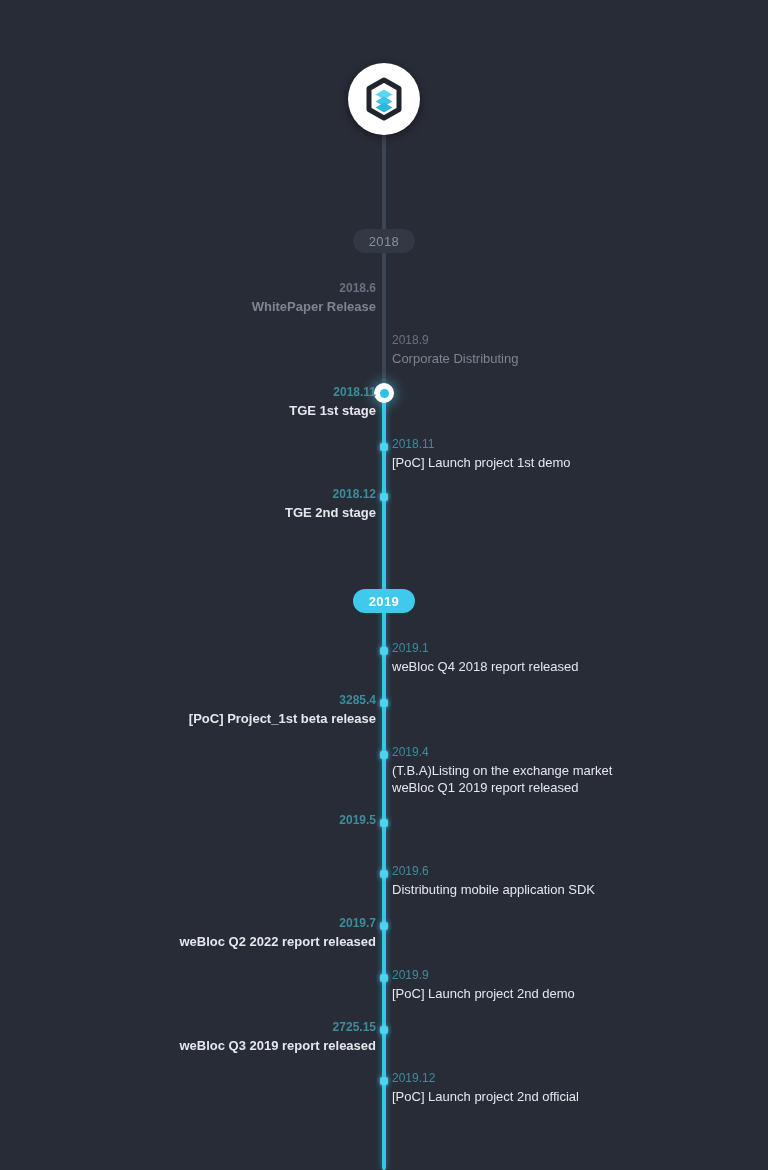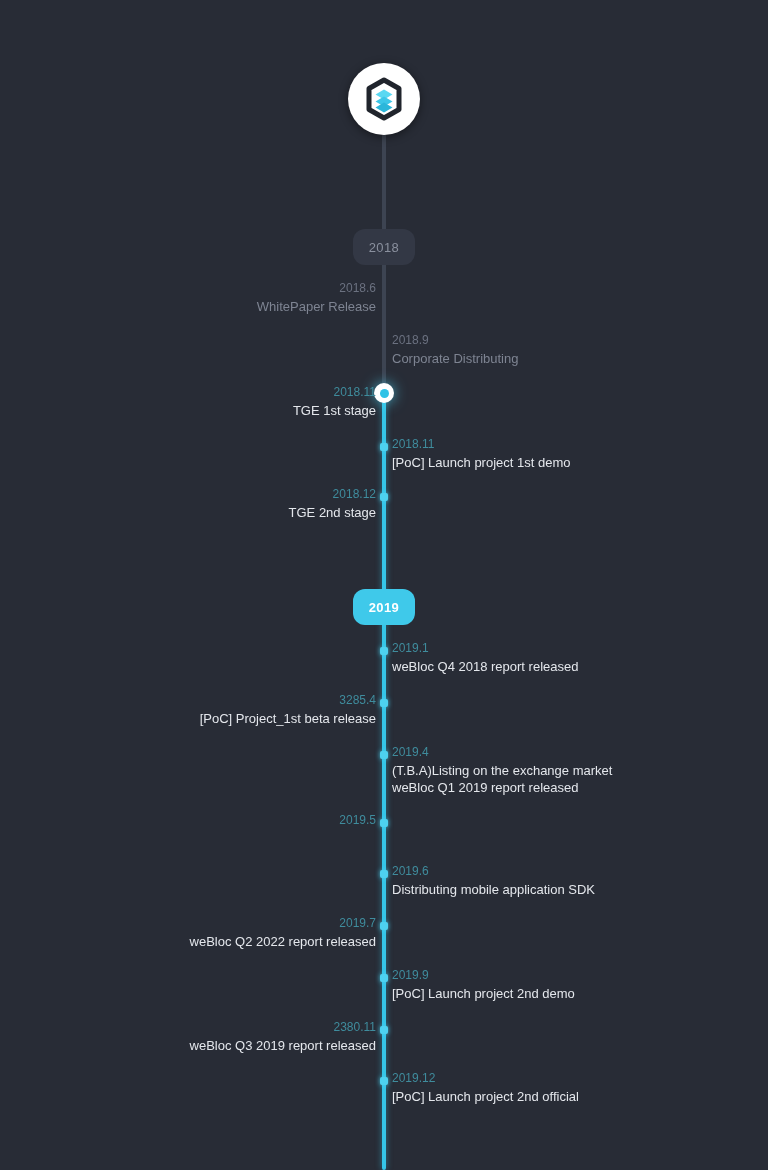--- a/index.html
+++ b/index.html
@@ -37,21 +37,21 @@
     width:72px; height:72px;
     border-radius:50%;
     background:#ffffff;
     display:flex; align-items:center; justify-content:center;
     box-shadow:0 2px 10px rgba(0,0,0,0.45);
   }
 
   
   .year-badge {
     position:absolute;
-    height:36px;
+    height:24px;
     border-radius:12px;
     display:flex; align-items:center; justify-content:center;
     font-size:13px; letter-spacing:0.4px;
   }
   .year-2018 {
     left:353px; top:229px; width:62px;
     background:#333845;
     color:#8a909e;
   }
   .year-2019 {
@@ -59,21 +59,21 @@
     background:#3fc9ea;
     color:#ffffff;
     font-weight:bold;
   }
 
   
   .row { position:absolute; left:0; width:768px; }
 
   .row .side-left {
     position:absolute; right:392px; top:0;
-    text-align:right; width:340px;
+    text-align:right; width:340px;font-weight:bold;
   }
   .row .side-right {
     position:absolute; left:392px; top:0;
     text-align:left; width:340px;
   }
 
   .m-date {
     font-size:12px;
     color:#3f8c9d;
     line-height:15px;
@@ -227,21 +227,21 @@
     <div class="dot" style="top:6px"></div>
     <div class="side-right">
       <div class="m-date">2019.9</div>
       <div class="m-desc">[PoC] Launch project 2nd demo</div>
     </div>
   </div>
 
   <div class="row" style="top:1020px">
     <div class="dot" style="top:6px"></div>
     <div class="side-left">
-      <div class="m-date">2380.11</div>
+      <div class="m-date">2725.15</div>
       <div class="m-desc">weBloc Q3 2019 report released</div>
     </div>
   </div>
 
   <div class="row" style="top:1071px">
     <div class="dot" style="top:6px"></div>
     <div class="side-right">
       <div class="m-date">2019.12</div>
       <div class="m-desc">[PoC] Launch project 2nd official</div>
     </div>

